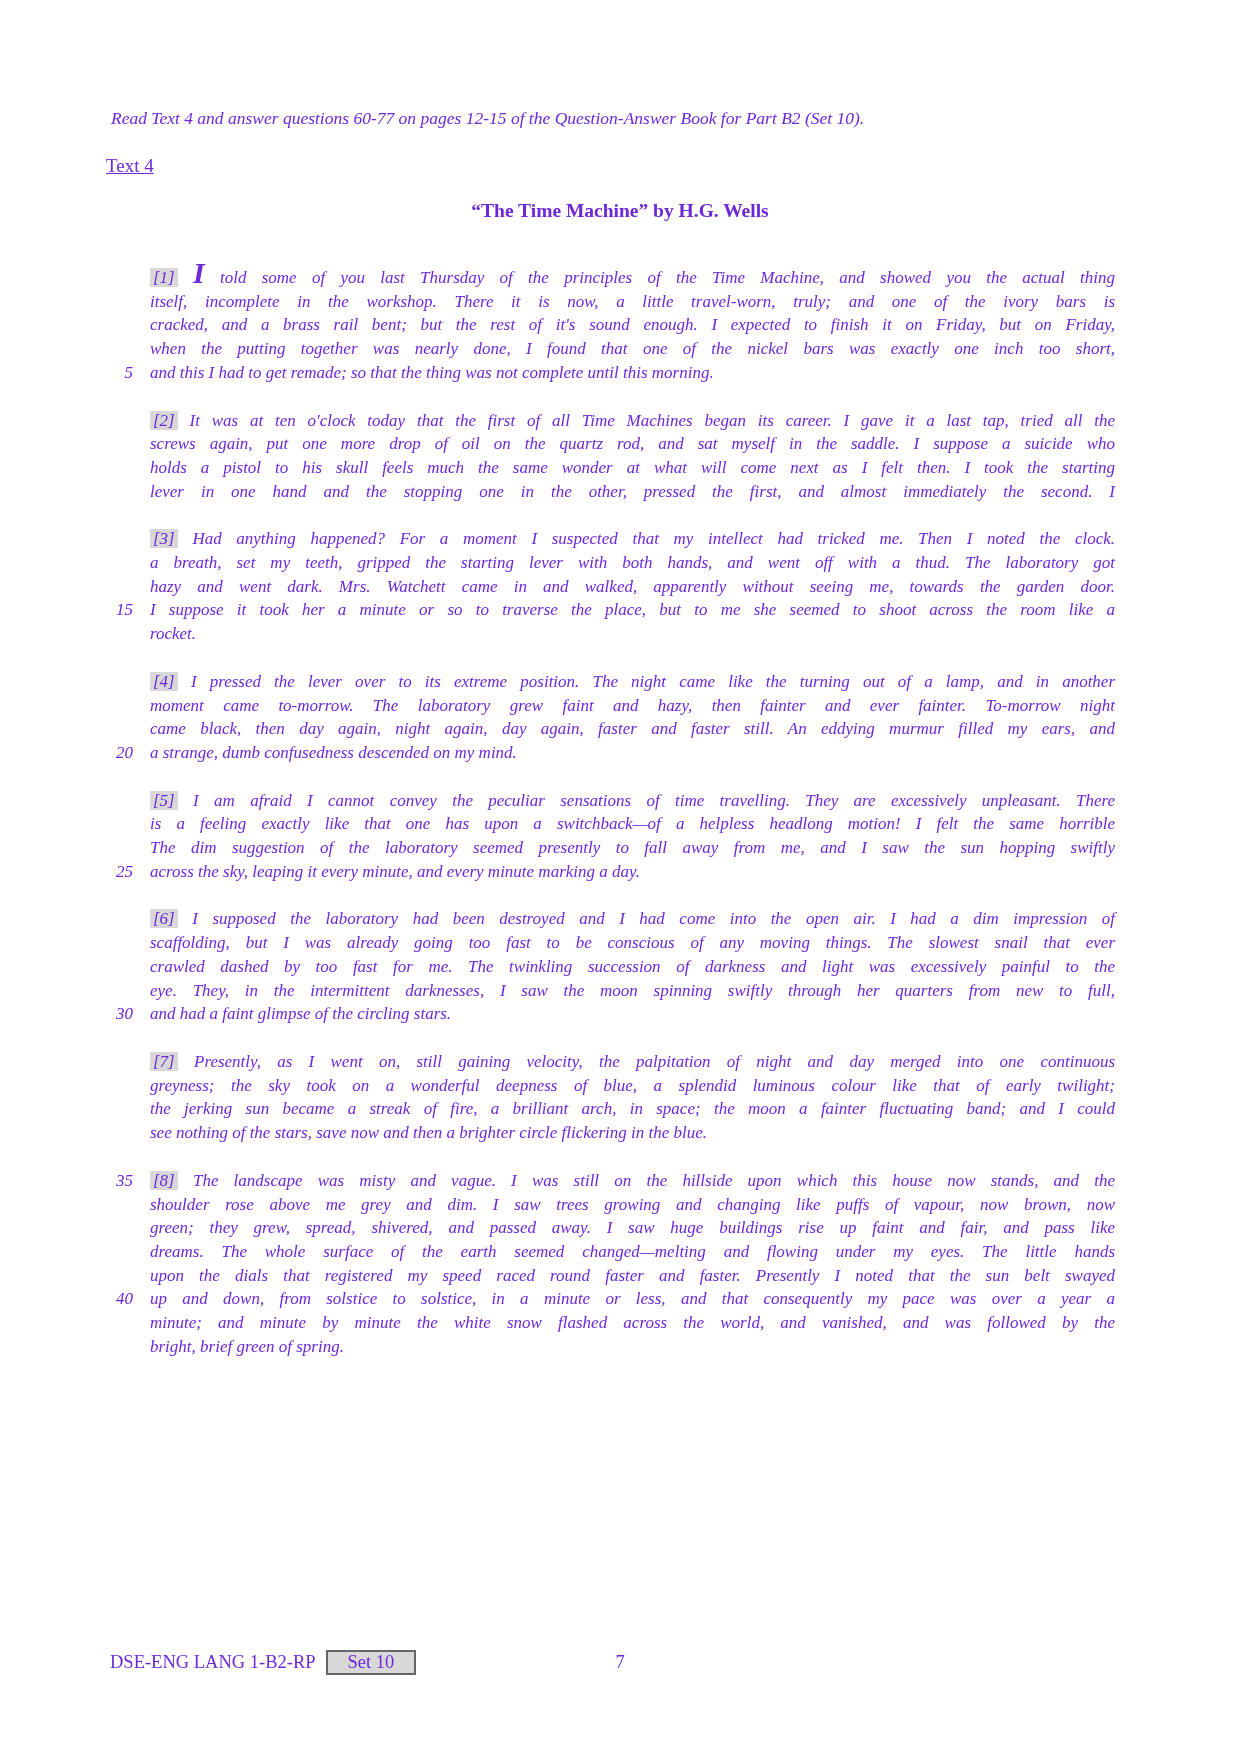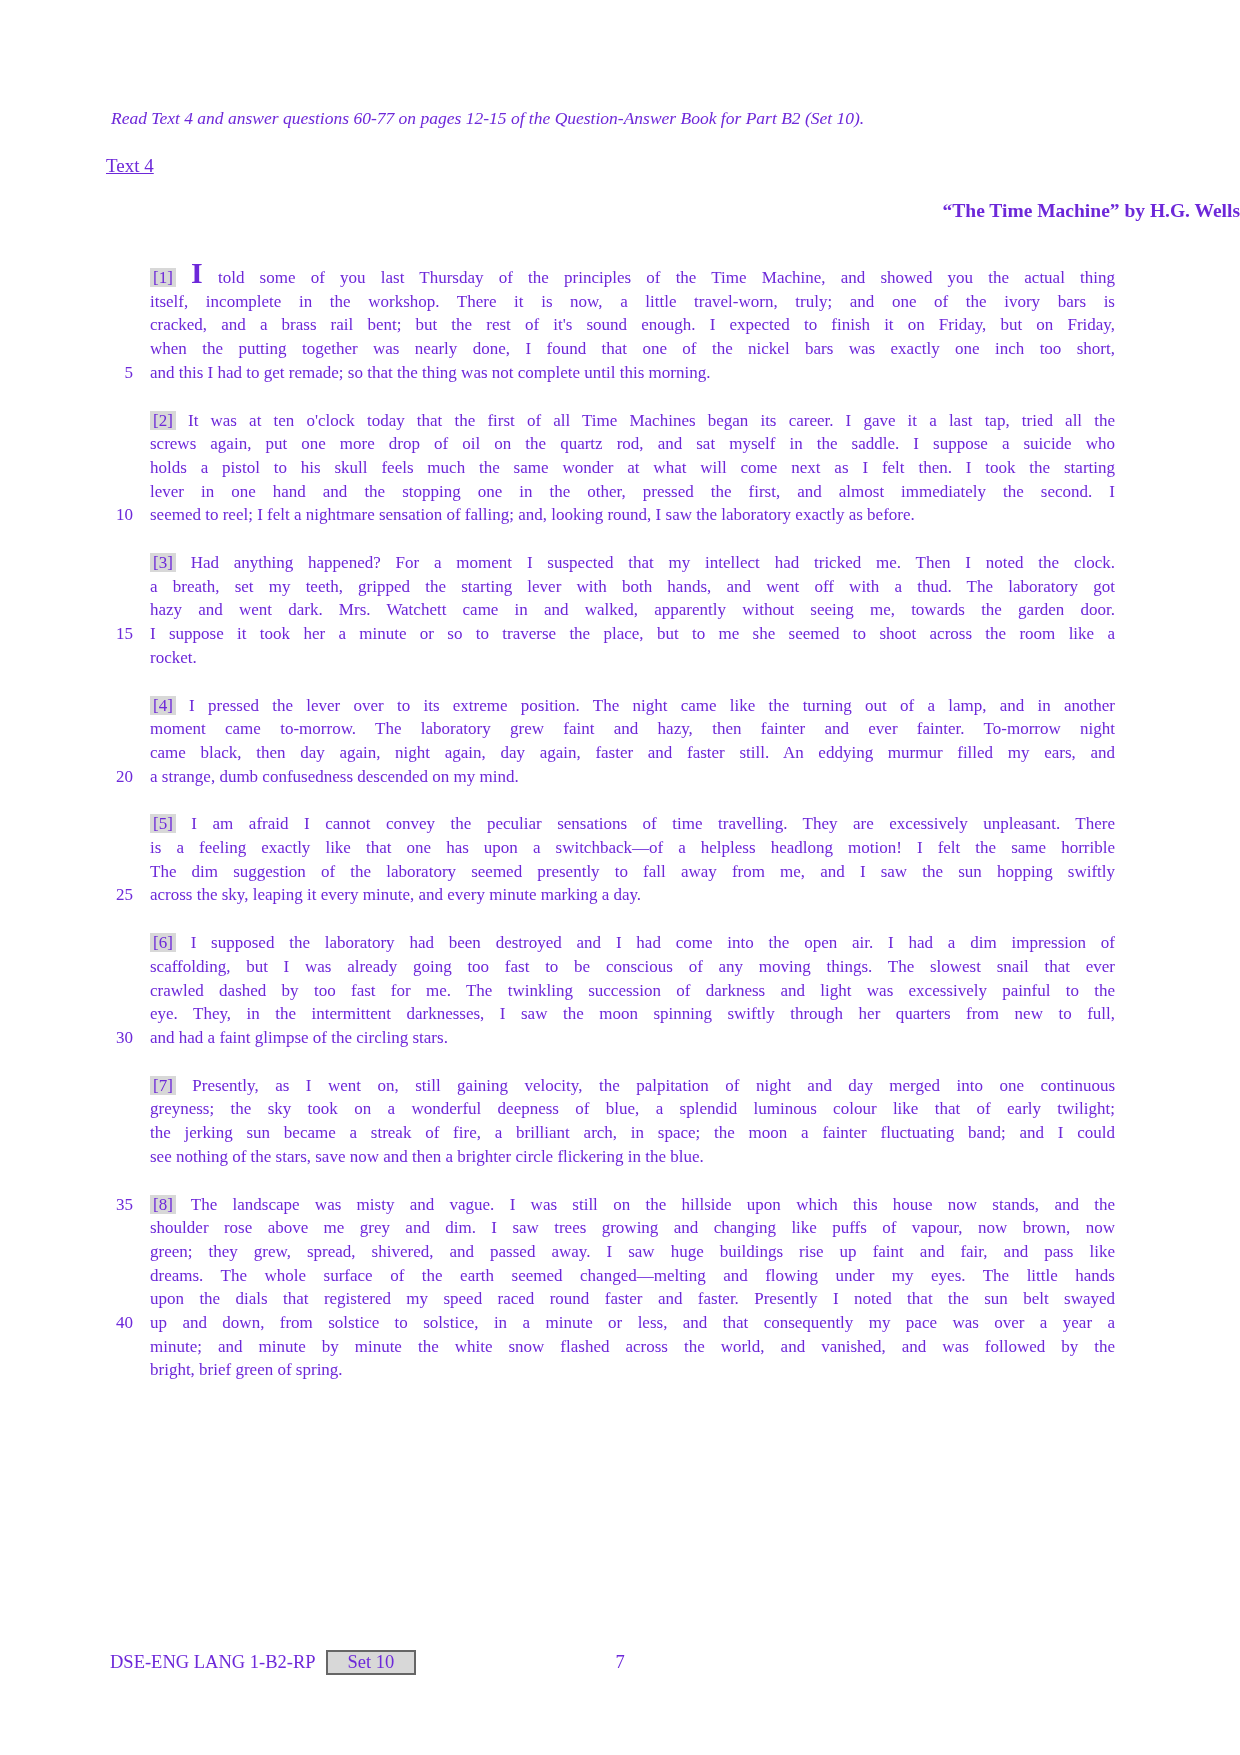--- a/index.html
+++ b/index.html
@@ -25,31 +25,31 @@
     left: 106px;
     top: 155px;
     font-size: 19px;
     text-decoration: underline;
   }
   .title {
     position: absolute;
     left: 0;
     top: 200px;
     width: 1240px;
-    text-align: right;
+    text-align: center;
     font-size: 19.5px;
     font-weight: bold;
   }
   .passage {
     position: absolute;
     left: 112px;
     top: 266px;
     width: 1003px;
   }
-  .paragraph { margin-bottom: 24px; }
+  .paragraph { margin-bottom: 24px; font-style: italic; }
   .pline {
     display: flex;
     font-size: 17px;
     line-height: 23.7px;
   }
   .lineno {
     flex: 0 0 21px;
     text-align: right;
     margin-right: 17px;
     white-space: nowrap;
@@ -141,24 +141,20 @@
           <span class="lineno"></span>
           <span class="ltext">screws again, put one more drop of oil on the quartz rod, and sat myself in the saddle. I suppose a suicide who</span>
         </div>
         <div class="pline">
           <span class="lineno"></span>
           <span class="ltext">holds a pistol to his skull feels much the same wonder at what will come next as I felt then. I took the starting</span>
         </div>
         <div class="pline">
           <span class="lineno"></span>
           <span class="ltext">lever in one hand and the stopping one in the other, pressed the first, and almost immediately the second. I</span>
-        </div>
-        <div class="pline plast">
-          <span class="lineno">10</span>
-          <span class="ltext">seemed to reel; I felt a nightmare sensation of falling; and, looking round, I saw the laboratory exactly as before.</span>
         </div>
       </div>
       <div class="paragraph">
         <div class="pline">
           <span class="lineno"></span>
           <span class="ltext"><span class="marker">[3]</span> <span>Had anything happened? For a moment I suspected that my intellect had tricked me. Then I noted the clock.</span></span>
         </div>
         <div class="pline">
           <span class="lineno"></span>
           <span class="ltext">a breath, set my teeth, gripped the starting lever with both hands, and went off with a thud. The laboratory got</span>

